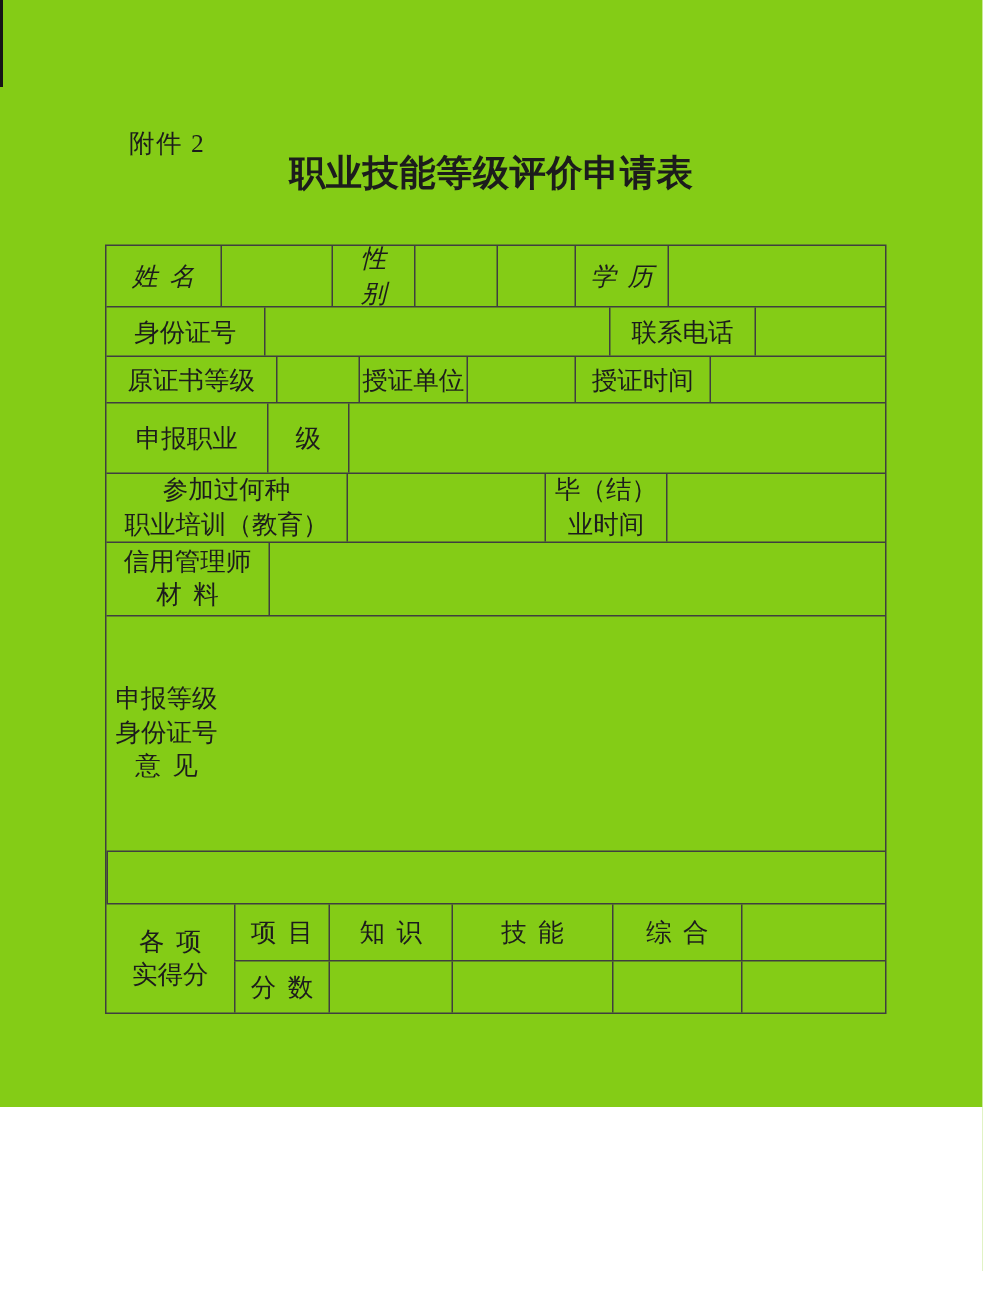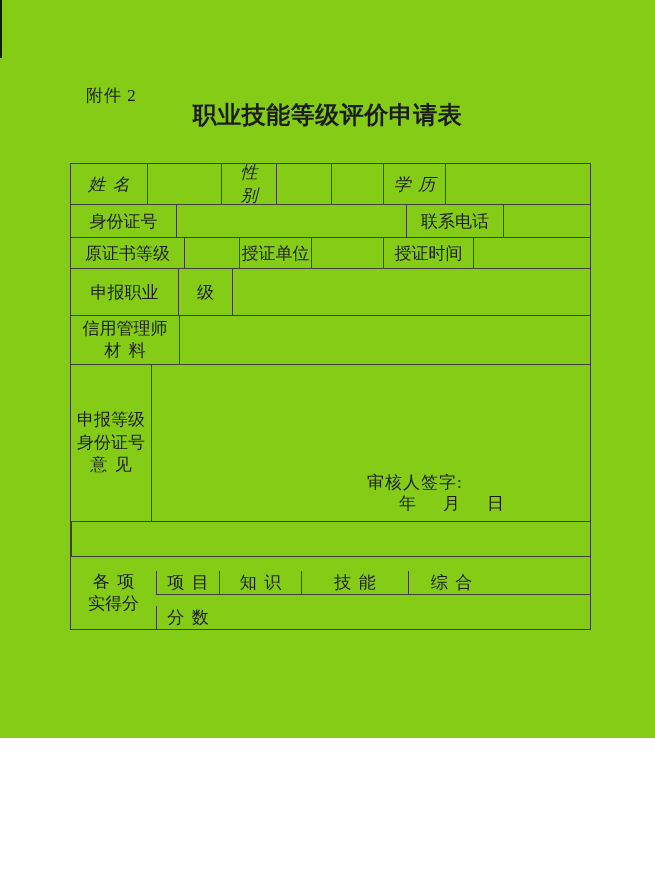--- a/index.html
+++ b/index.html
@@ -37,21 +37,21 @@
     border-left: 1px solid #3f3f3f;
     font-size: 17px; text-align: center; overflow: hidden;
   }
   .c.fc { border-left: none; }
   .grow { flex: 1 1 auto; }
   .stack { line-height: 1.32; }
   .sp { letter-spacing: 0.45em; padding-left: 0.45em; }
   .sp3 { letter-spacing: 0.2em; padding-left: 0.2em; }
   
   .subgrid { flex: 1 1 auto; display: flex; flex-direction: column; }
-  .srow { display: flex; height: 37px; align-items: flex-end; }
+  .srow { display: flex; height: 37px; }
   .srow + .srow { border-top: 1px solid #3f3f3f; flex: 1 1 auto; height: auto; }
   
   .review-content { position: relative; }
   .sig {
     position: absolute; left: 215px; bottom: 27px;
     font-size: 17px; letter-spacing: 1px;
   }
   .dateline { position: absolute; left: 247px; bottom: 6px; font-size: 17px; }
   .dateline span { margin-right: 27px; }
   .dateline span:last-child { margin-right: 0; }
@@ -99,44 +99,54 @@
       <div class="c" style="width:90px">授证时间</div>
       <div class="c grow"></div>
     </div>
 
     <div class="r" style="height:47px">
       <div class="c fc" style="width:107px">申报职业</div>
       <div class="c" style="width:54px">级</div>
       <div class="c grow"></div>
     </div>
 
+    <div class="r" style="height:46px">
+      <div class="c fc" style="width:160px">
+        <div class="stack">
+          <div>参加过何种</div>
+          <div>职业培训（教育）</div>
+        </div>
+      </div>
+      <div class="c" style="width:132px"></div>
+      <div class="c" style="width:81px">
+        <div class="stack">
+          <div>毕（结）</div>
+          <div>业时间</div>
+        </div>
+      </div>
+      <div class="c grow"></div>
+    </div>
 
     <div class="r" style="height:49px">
       <div class="c fc" style="width:108px">
         <div class="stack">
           <div>信用管理师</div>
           <div class="sp">材料</div>
         </div>
       </div>
       <div class="c grow"></div>
     </div>
 
 
     <div class="r" style="height:157px">
       <div class="c fc" style="width:80px">
         <div class="stack">
           <div>申报等级</div>
           <div>身份证号</div>
           <div class="sp">意见</div>
-        </div>
-      </div>
-      <div class="c grow review-content">
-        <div class="sig">审核人签字:</div>
-        <div class="dateline">
-          <span>年</span><span>月</span><span>日</span>
         </div>
       </div>
     </div>
 
     <div class="r" style="height:35px">
       <div class="c grow"></div>
     </div>
 
     <div class="r" style="height:73px">
       <div class="c fc" style="width:85px">

